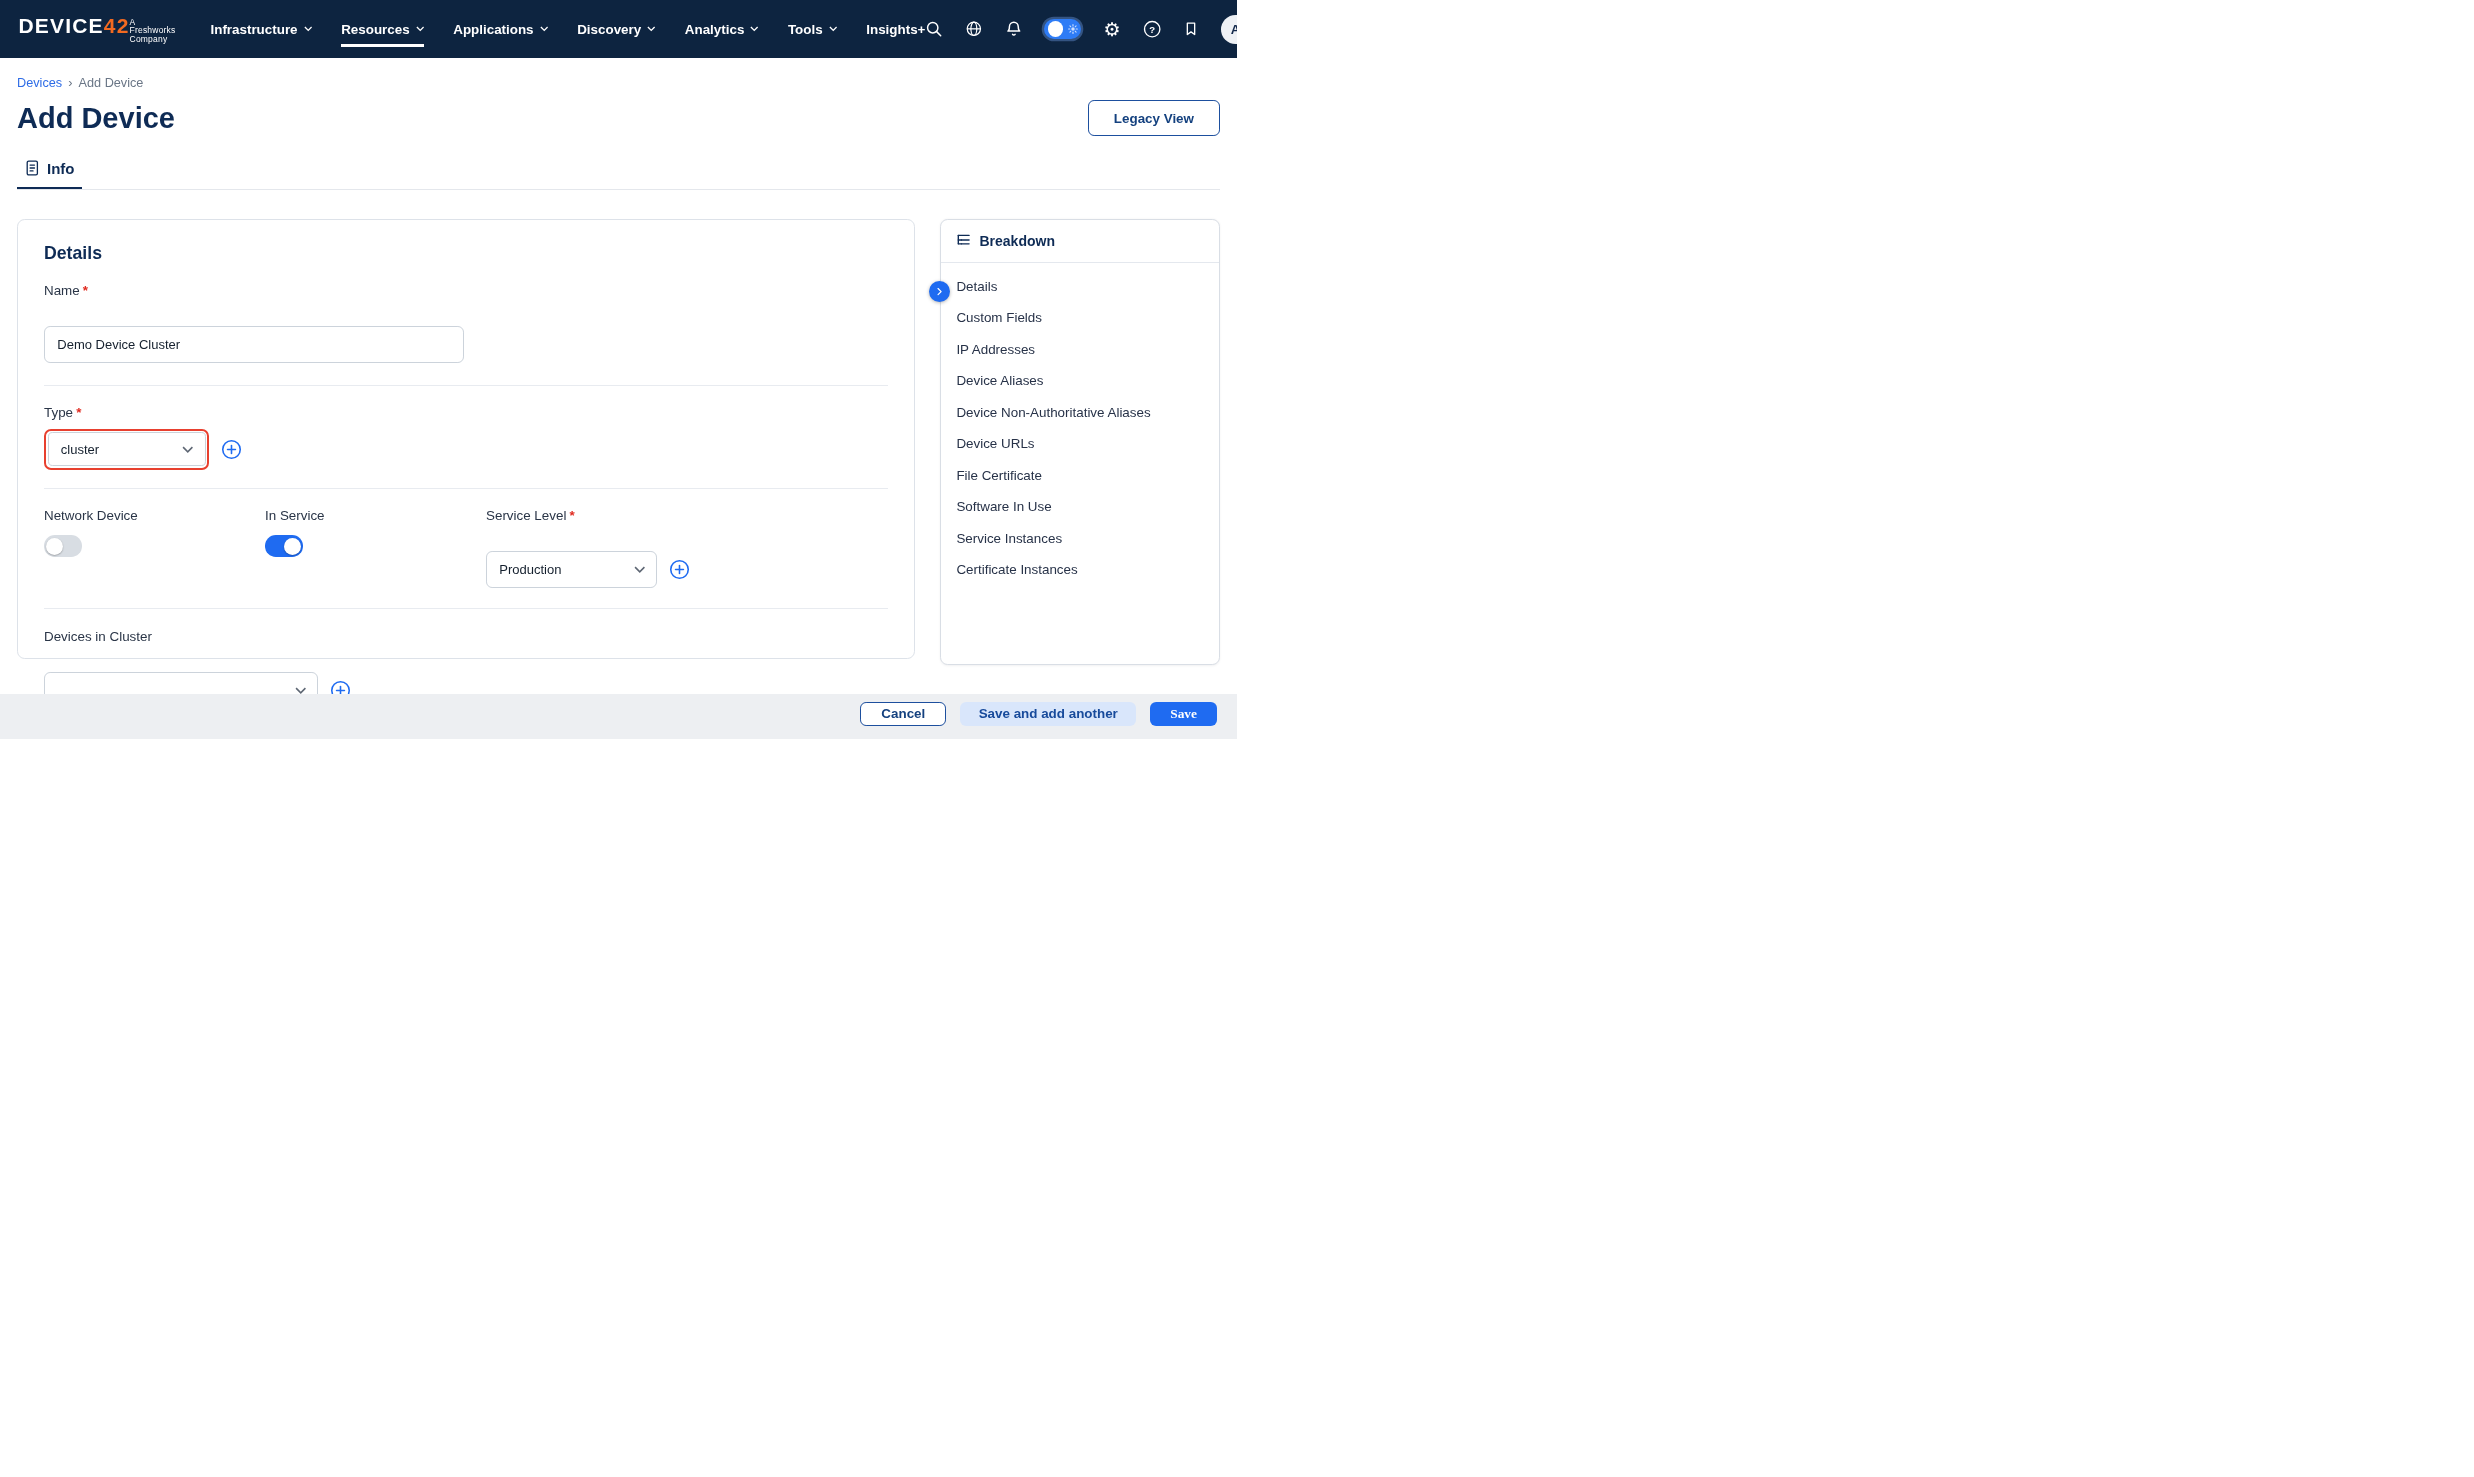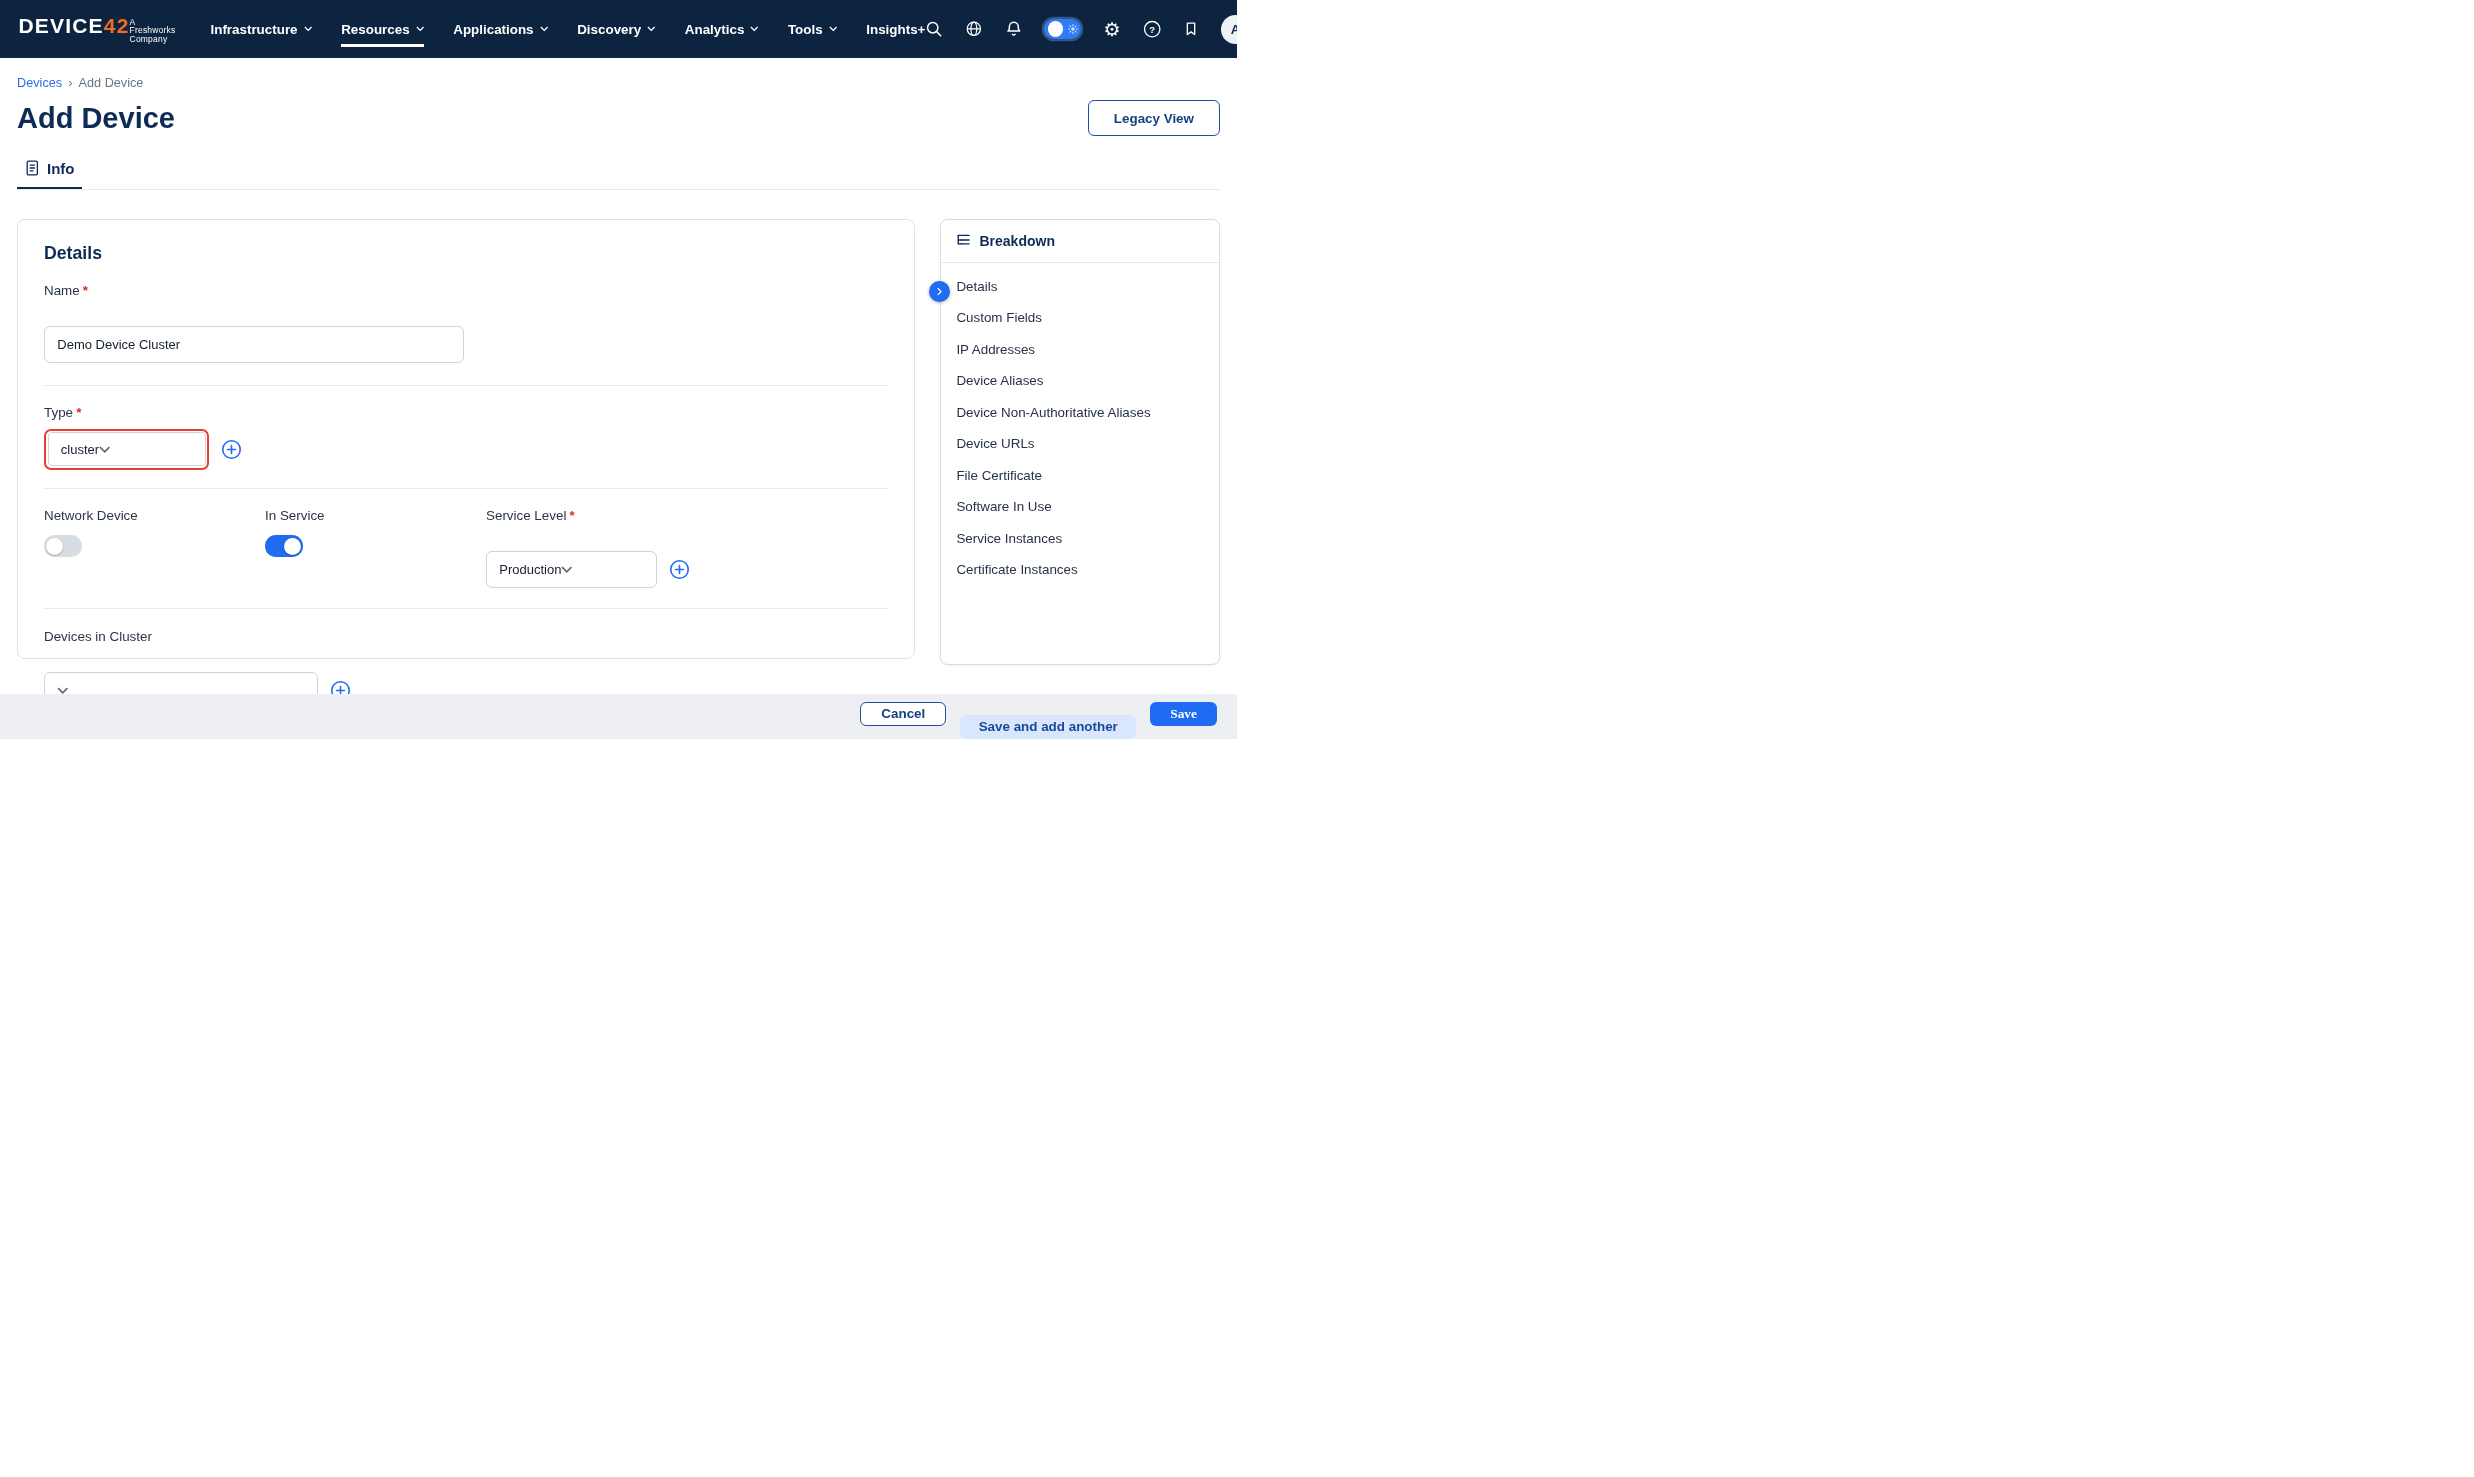--- a/index.html
+++ b/index.html
@@ -44,21 +44,21 @@
   .main-row{margin:29px 17px 0;display:flex;gap:25px;}
   .main-card{flex:1;height:440px;border:0.8px solid #dde2e9;border-radius:7.7px;background:#fff;padding:23px 26px;}
   .section-title{font-size:17.7px;line-height:21.5px;font-weight:700;color:#0e2b55;}
   .field-label{font-size:13.4px;line-height:17px;color:#2a3547;font-weight:500;}
   .req{color:#e02b20;margin-left:3.1px;font-weight:700;}
   .mt24{margin-top:18.4px;} .mt12{margin-top:27px;} .mt14{margin-top:10.8px;} .mt10{margin-top:7.7px;}
   .divider{height:0.8px;background:#e8ebf0;}
   .div1{margin-top:21.5px;} .div2{margin-top:18.4px;} .div3{margin-top:20px;}
   .text-input{display:block;width:420px;height:37px;border:0.8px solid #ccd3db;border-radius:6.1px;
               padding:0 12.3px;font-size:13px;color:#15202e;font-family:inherit;background:#fff;}
-  .select{display:flex;align-items:center;justify-content:flex-start;height:37px;border:0.8px solid #ccd3db;
+  .select{display:flex;align-items:center;justify-content:space-between;height:37px;border:0.8px solid #ccd3db;
           border-radius:6.1px;padding:0 10.8px 0 12.3px;font-size:13px;color:#15202e;background:#fff;cursor:pointer;}
   .red-highlight{display:inline-block;border:2.3px solid #e8402f;border-radius:7px;padding:1.5px;}
   .red-highlight .select{border-radius:4.6px;height:34px;}
   .inline-row{display:flex;align-items:center;}
   .plus-btn{margin-left:12.3px;display:flex;align-items:center;cursor:pointer;}
   .cols{display:flex;}
   .col1{width:221px;} .col2{width:221px;}
   .toggle{width:38px;height:21.5px;border-radius:10.8px;background:#d8dde3;position:relative;cursor:pointer;}
   .toggle .knob{position:absolute;top:2.3px;left:2.3px;width:17px;height:17px;border-radius:50%;background:#fff;
                 box-shadow:0 0.8px 1.5px rgba(0,0,0,.3);}
@@ -74,21 +74,21 @@
   .bd-item{height:31.5px;display:flex;align-items:center;padding:0 15.4px;font-size:13.4px;color:#273248;cursor:pointer;}
   .collapse-btn{position:absolute;left:929px;top:281px;width:21px;height:21px;border-radius:50%;background:#1f6bf1;
                 display:flex;align-items:center;justify-content:center;cursor:pointer;
                 box-shadow:0 0.8px 3.8px rgba(0,0,0,.3);}
 
   
   .footer{position:absolute;left:0;right:0;top:694px;bottom:0;background:#edeff2;display:flex;
           justify-content:flex-end;align-items:flex-start;gap:14px;padding:7.7px 20px 0;}
   .btn{height:24px;border-radius:6.1px;font-size:13.4px;font-weight:700;font-family:inherit;cursor:pointer;}
   .btn-cancel{background:#fff;border:1.2px solid #1d4f9e;color:#14417f;padding:0 20px;}
-  .btn-tertiary{background:#d9e6fb;border:none;color:#174a9b;padding:0 18.4px;margin-top:13px;}
+  .btn-tertiary{background:#d9e6fb;border:none;color:#174a9b;padding:0 18.4px;}
   .btn-primary{background:#1f6bf1;border:none;color:#fff;padding:0 20px;font-family:Liberation Serif, serif;}
 </style>
 </head>
 <body>
 
 <div class="page">
 
   <header class="navbar">
     <div class="brand">
       <div class="brand-main"><span>DEVIC</span><span>E</span><span class="brand-accent">42</span></div>

